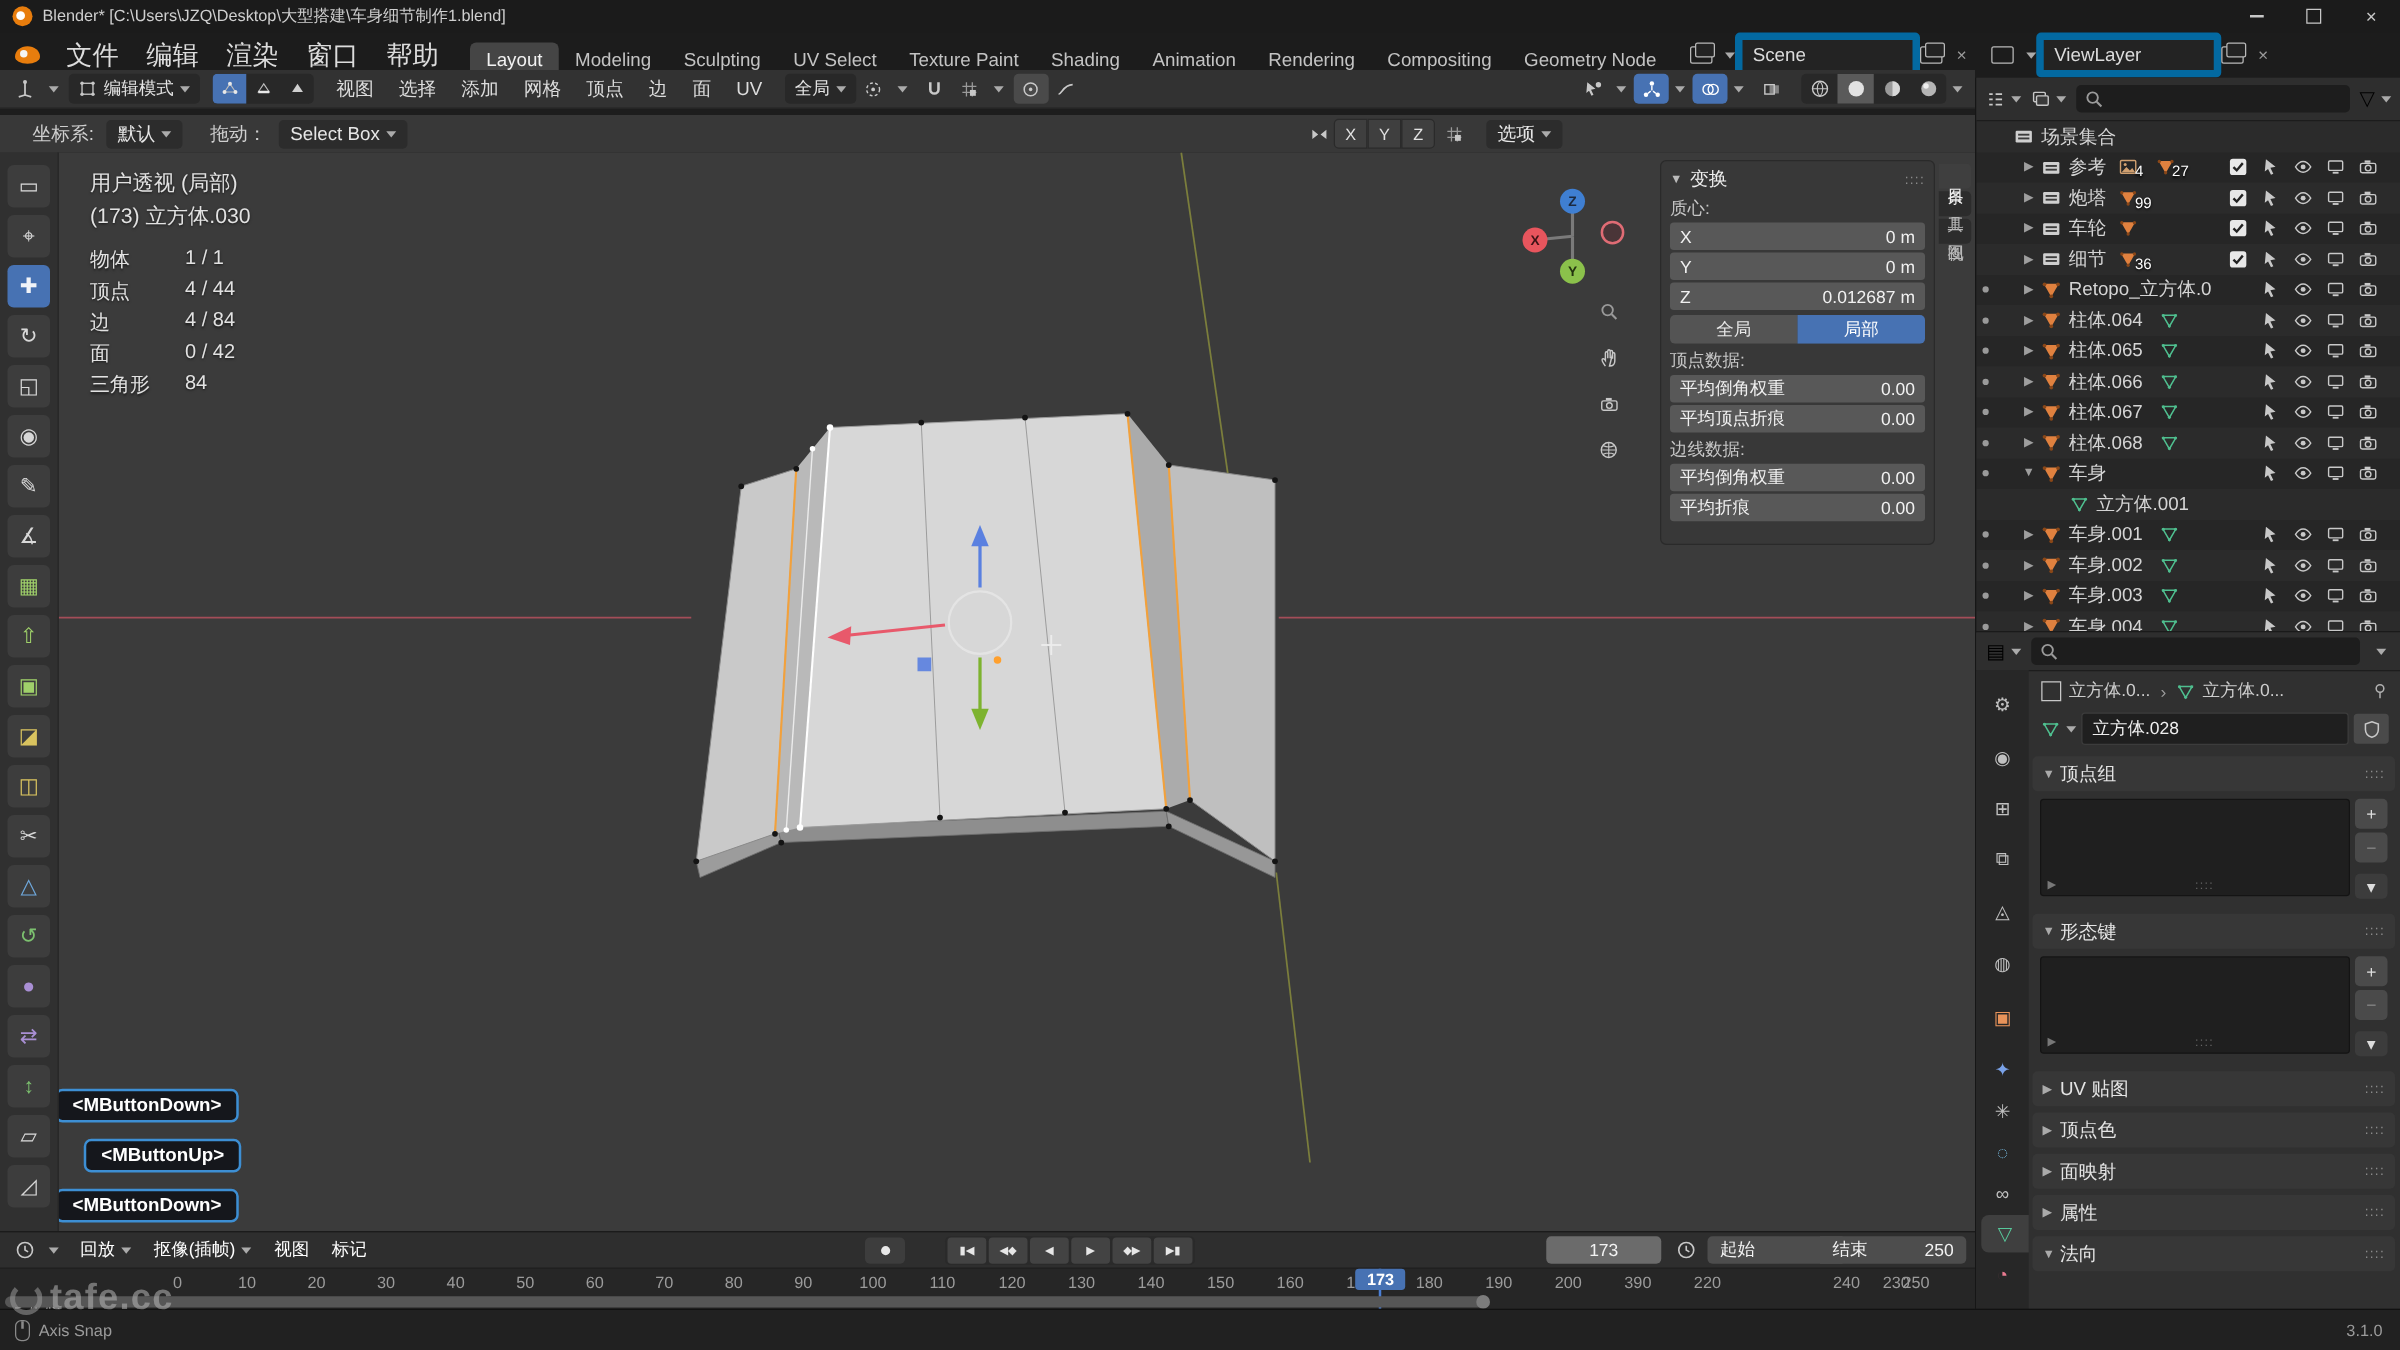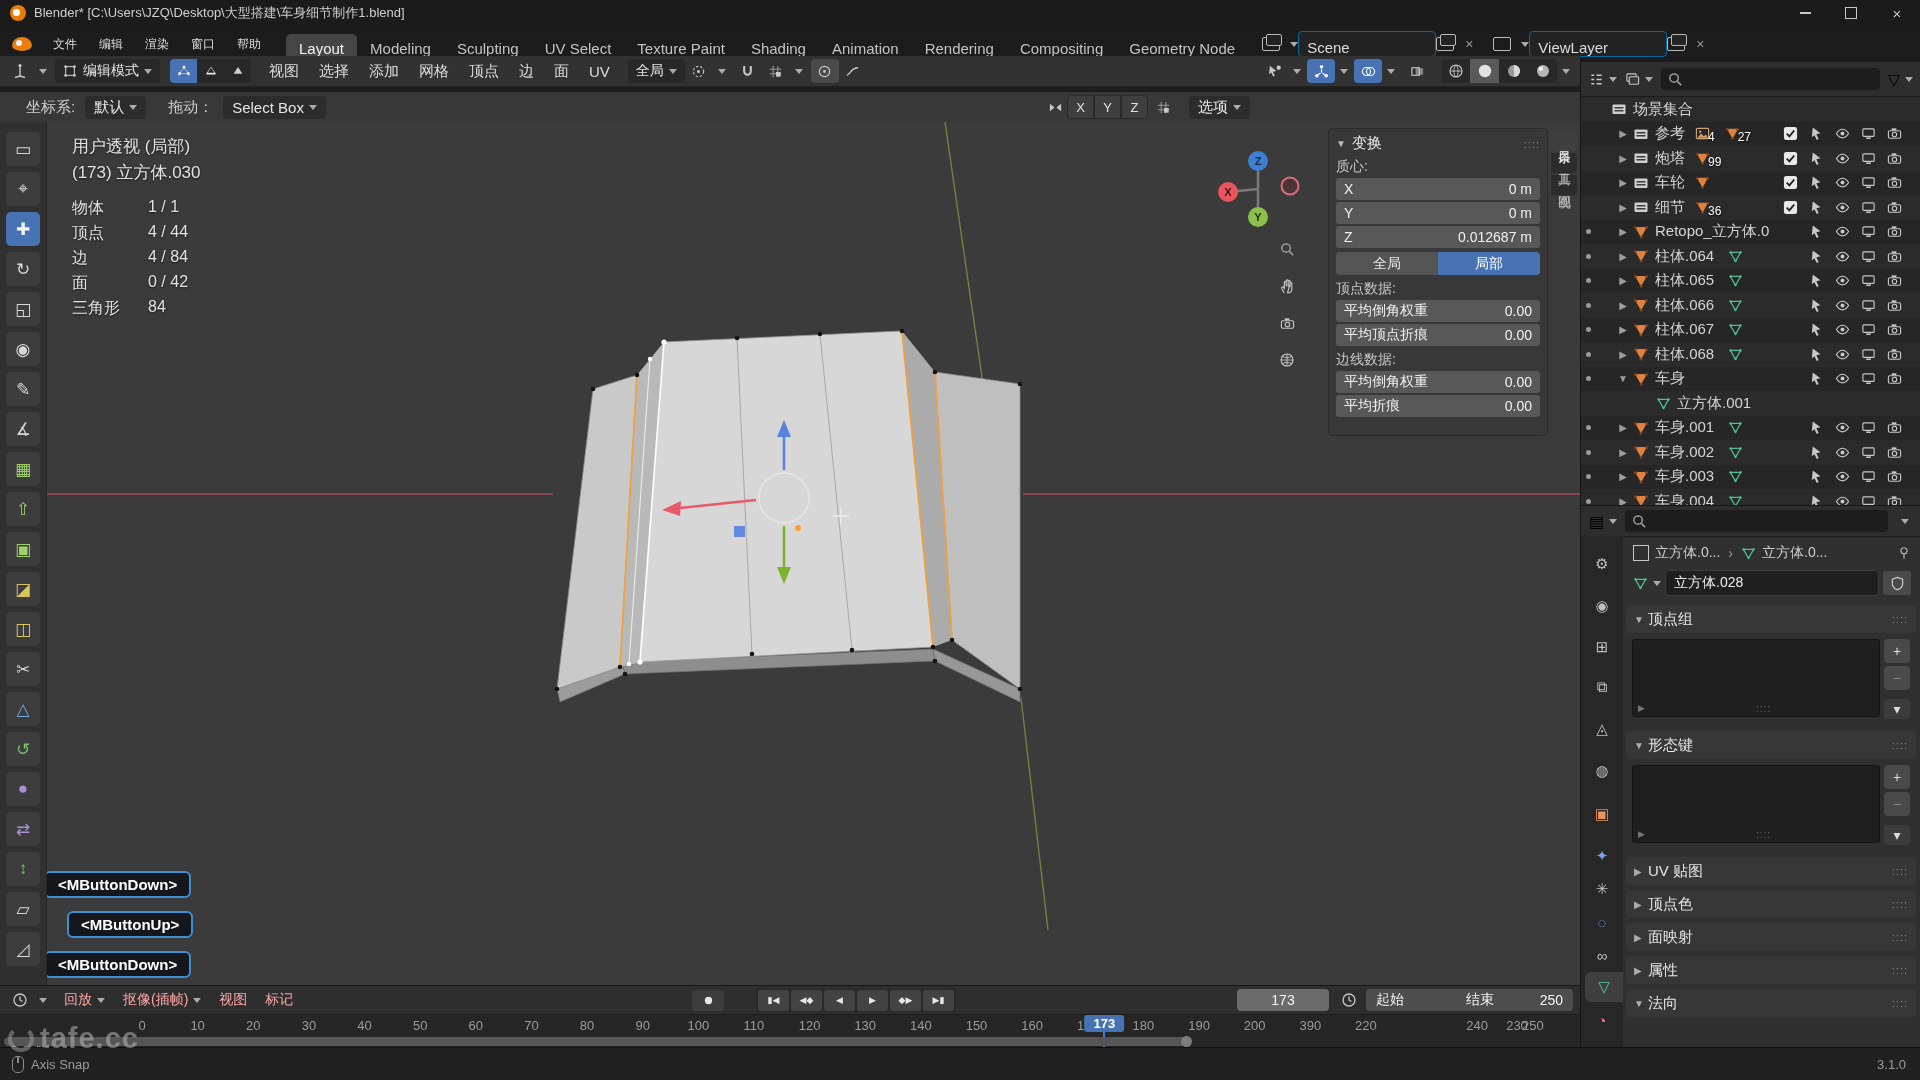--- a/index.html
+++ b/index.html
@@ -17,26 +17,26 @@
   .wbtns{margin-left:auto;display:flex;height:100%;}
   .wbtn{width:46px;height:100%;display:flex;align-items:center;justify-content:center;color:#c8c8c8;}
   .wbtn .min{width:11px;height:2px;background:#c8c8c8;}
   .wbtn .max{width:10px;height:10px;border:1.5px solid #c8c8c8;}
   .wbtn.close{font-size:15px;}
 
   
   #topbar{left:0;top:26px;width:1920px;height:36px;background:#1c1c1c;border-bottom:1px solid #101010;}
   #topbar .blogo{width:20px;height:14px;margin:0 10px 0 12px;background:#e87d0d;border-radius:50% 50% 50% 50%/60% 60% 40% 40%;position:relative;}
   #topbar .blogo:after{content:"";position:absolute;left:4px;top:3px;width:6px;height:6px;border-radius:50%;background:#f4f4f4;}
-  .tmenu{padding:0 11px;height:26px;display:flex;align-items:center;color:#dcdcdc;font-size:12px;border-radius:4px;}
+  .tmenu{padding:0 11px;height:26px;display:flex;align-items:center;color:#dcdcdc;font-size:21px;border-radius:4px;}
   #ws-tabs{margin-left:14px;height:100%;}
   .wstab{padding:0 13px;height:28px;display:flex;align-items:center;color:#c3c3c3;font-size:15px;border-radius:5px 5px 0 0;margin-top:8px;}
   .wstab.active{background:#454545;color:#f2f2f2;}
   .idsel{display:flex;align-items:center;height:26px;margin-left:14px;color:#dcdcdc;font-size:15px;}
-  .idsel .fld{background:#232323;border:1px solid #0369a1;border-radius:4px;height:24px;display:flex;align-items:flex-end;padding:0 8px;min-width:120px;}
+  .idsel .fld{background:#232323;border:6px solid #0369a1;border-radius:4px;height:24px;display:flex;align-items:center;padding:0 8px;min-width:120px;}
   .mini-ic{width:16px;height:12px;border:1.5px solid #b9b9b9;border-radius:2px;margin-right:5px;position:relative;}
   .mini-ic.copy:after{content:"";position:absolute;left:3px;top:-4px;width:14px;height:10px;border:1.5px solid #b9b9b9;border-radius:2px;background:#232323;}
   .xbtn{color:#9a9a9a;font-size:14px;margin:0 6px;}
   .caret{width:0;height:0;border-left:4px solid transparent;border-right:4px solid transparent;border-top:5px solid #ababab;display:inline-block;margin-left:5px;}
 
   
   #vph{left:0;top:56px;width:1580px;height:30px;background:#323232;border-bottom:1px solid #232323;}
   #vph .ddark{background:#282828;border-radius:4px;height:24px;display:flex;align-items:center;padding:0 8px;color:#e4e4e4;font-size:14px;margin-left:8px;}
   .vmenu{padding:0 10px;color:#dcdcdc;font-size:15px;height:100%;display:flex;align-items:center;}
   .selgrp{display:flex;margin-left:10px;background:#282828;border-radius:4px;overflow:hidden;}
@@ -121,21 +121,21 @@
   .plist .corner{position:absolute;left:5px;bottom:3px;color:#777;font-size:9px;}
   .plist .gripb{position:absolute;left:50%;bottom:2px;color:#666;font-size:10px;letter-spacing:1px;}
   .pbtns{width:34px;display:flex;flex-direction:column;align-items:center;}
   .sqbtn{width:26px;height:24px;background:#4a4a4a;border-radius:4px;margin-bottom:3px;display:flex;align-items:center;justify-content:center;color:#ddd;font-size:14px;}
   .sqbtn.dim{color:#888;}
   .sqbtn.dd{background:#3c3c3c;margin-top:6px;height:20px;}
 
   
   #timeline{left:0;top:985px;width:1580px;height:62px;background:#262626;border-top:1px solid #181818;}
   #tl-head{height:28px;background:#2e2e2e;display:flex;align-items:center;position:relative;border-bottom:1px solid #1e1e1e;}
-  .tlmenu{padding:0 9px;color:#fca5a5;font-size:14px;display:flex;align-items:center;height:100%;}
+  .tlmenu{padding:0 9px;color:#ffffff;font-size:14px;display:flex;align-items:center;height:100%;}
   #transport{position:absolute;left:756px;display:flex;background:#2a2a2a;border-radius:4px;padding:1px;}
   .trbtn{min-width:25px;height:21px;background:#434343;border-radius:3px;margin:0 1px;display:flex;align-items:center;justify-content:center;color:#e6e6e6;font-size:9px;padding:0 3px;}
   #recbtn{position:absolute;left:692px;width:32px;height:21px;background:#3d3d3d;border-radius:4px;display:flex;align-items:center;justify-content:center;}
   .tlfield{position:absolute;height:22px;border-radius:4px;display:flex;align-items:center;justify-content:center;color:#f2f2f2;font-size:14px;top:3px;}
   #tl-body{position:relative;height:33px;}
   .tick{position:absolute;top:3px;transform:translateX(-50%);color:#9b9b9b;font-size:13px;}
   #cfline{position:absolute;top:0;width:2px;height:33px;background:#4a7fd6;}
   #cfbadge{position:absolute;top:0;transform:translateX(-50%);background:#4772b3;color:#fff;font-weight:bold;font-size:13px;border-radius:3px;padding:1px 9px;}
   #tl-scroll{position:absolute;left:4px;right:390px;bottom:2px;height:9px;background:#565656;border-radius:5px;}
   #tl-scroll .knob{position:absolute;right:-2px;top:-1px;width:11px;height:11px;border-radius:50%;background:#7c7c7c;}

